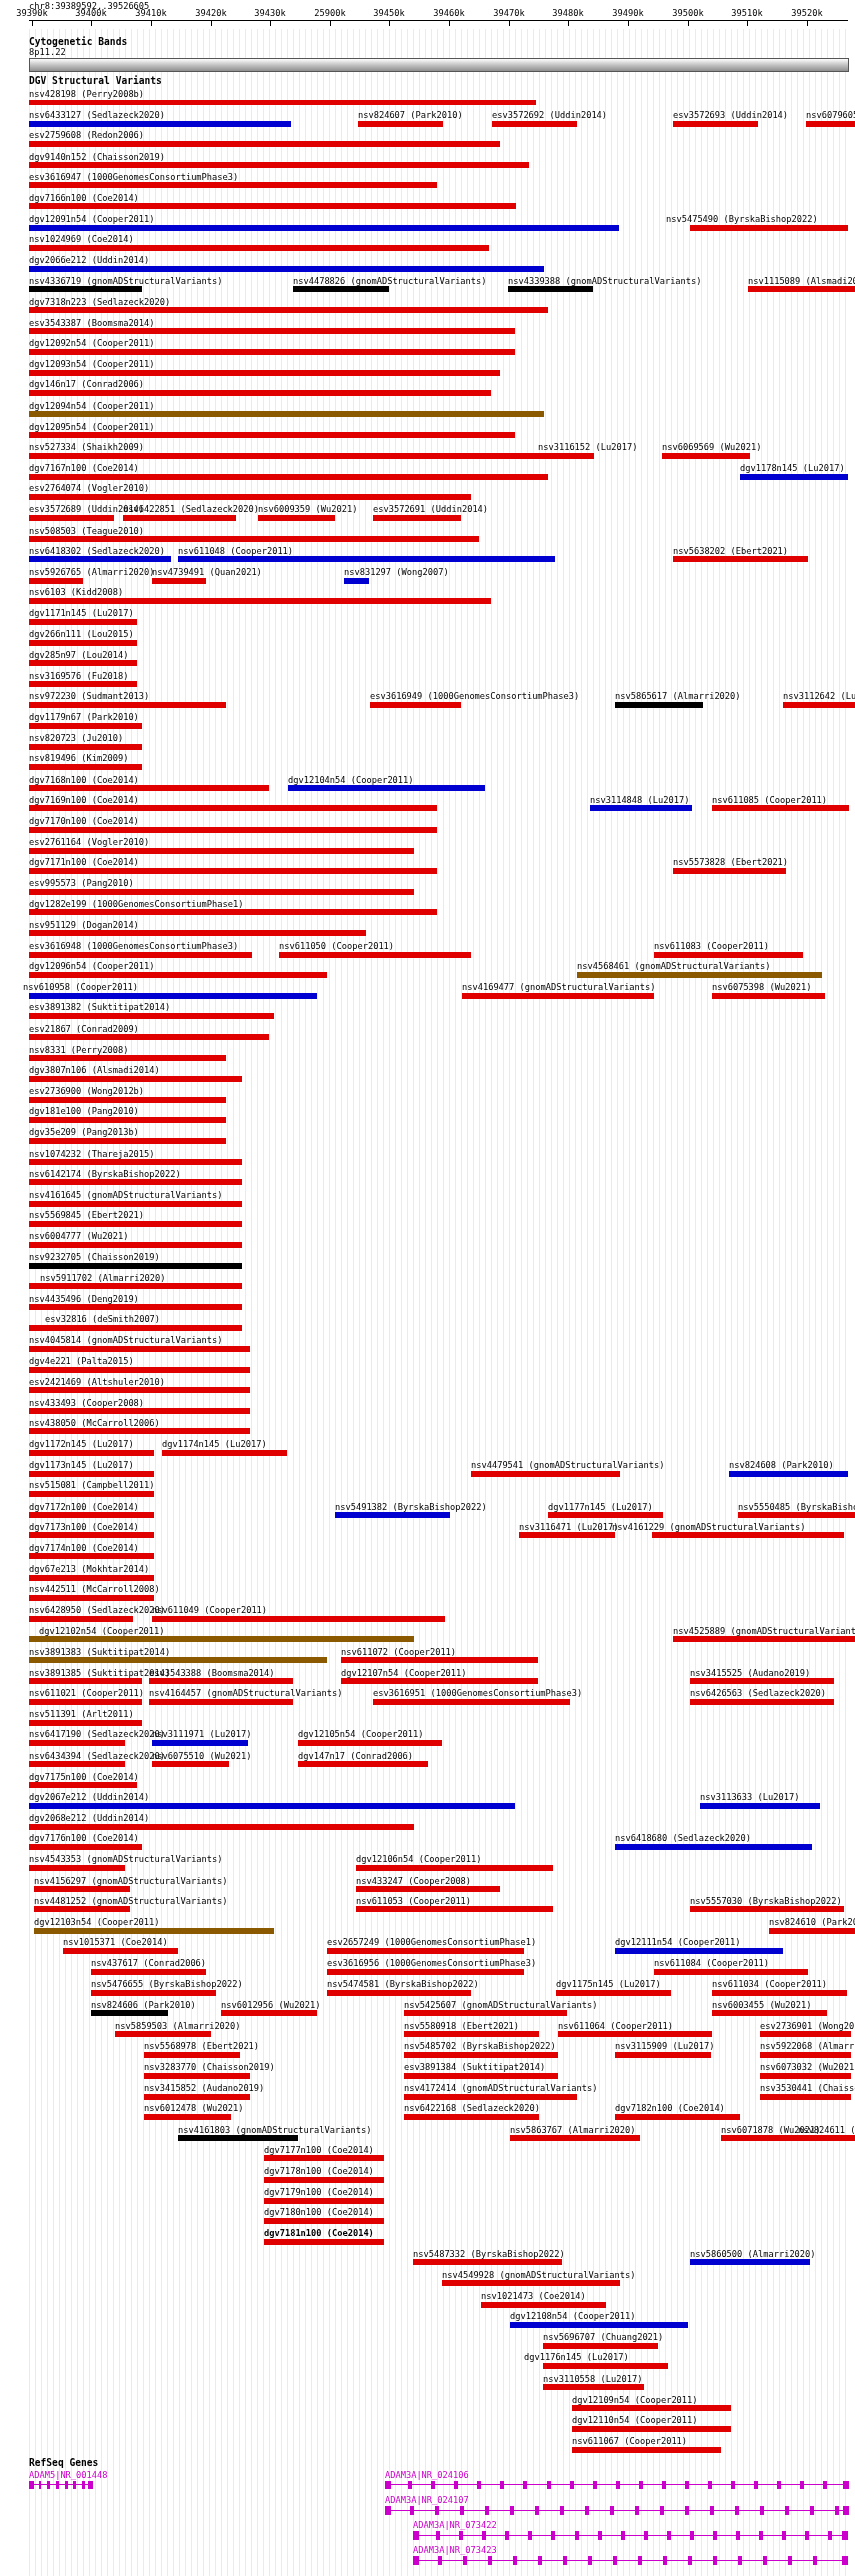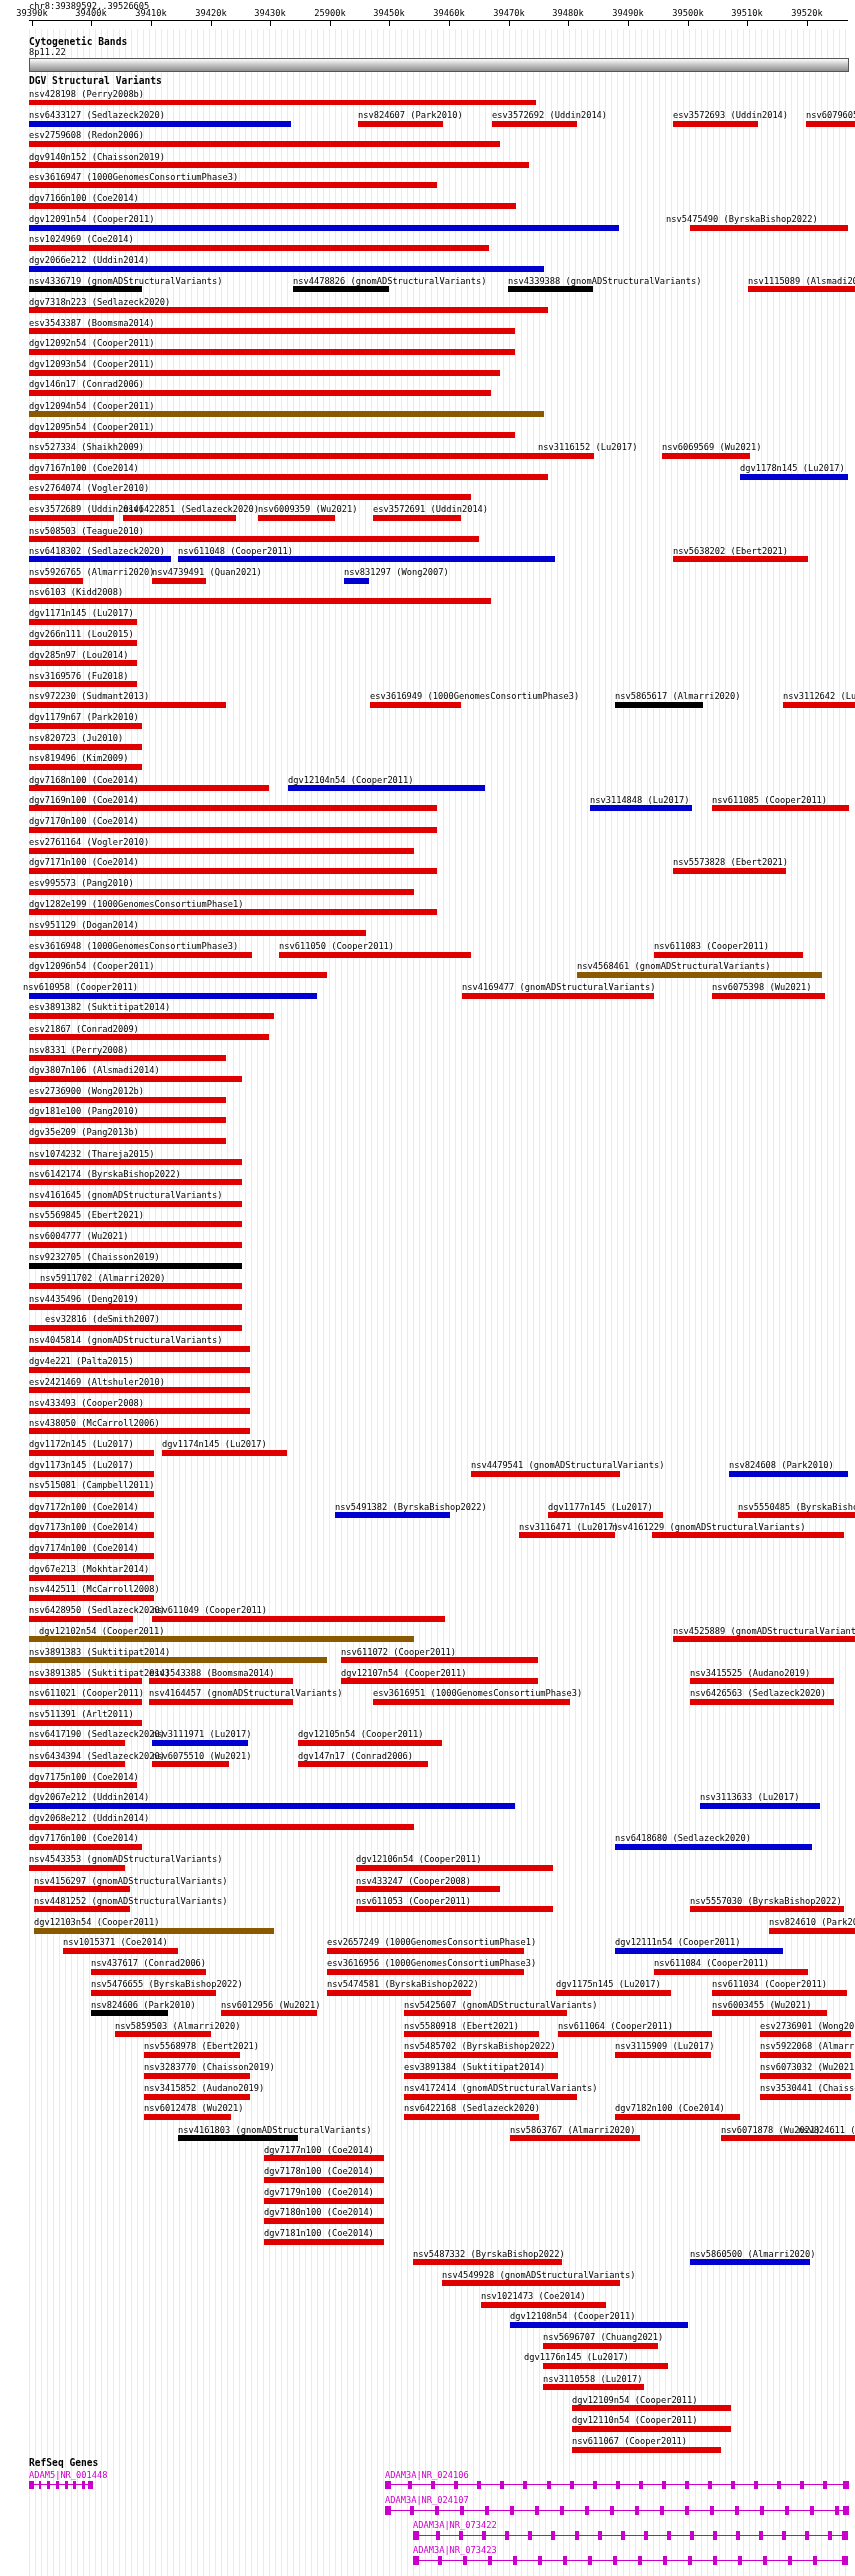--- a/index.html
+++ b/index.html
@@ -432,21 +432,21 @@
       <span class="f-label" style="left: 798px; top: 2036px;">nsv824611 (Park2010)</span>
       <div class="f-bar" style="left: 798px; top: 2045px; width: 58px; background: rgb(224, 0, 0);"></div>
       <span class="f-label" style="left: 264px; top: 2056px;">dgv7177n100 (Coe2014)</span>
       <div class="f-bar" style="left: 264px; top: 2065px; width: 120px; background: rgb(224, 0, 0);"></div>
       <span class="f-label" style="left: 264px; top: 2077px;">dgv7178n100 (Coe2014)</span>
       <div class="f-bar" style="left: 264px; top: 2087px; width: 120px; background: rgb(224, 0, 0);"></div>
       <span class="f-label" style="left: 264px; top: 2098px;">dgv7179n100 (Coe2014)</span>
       <div class="f-bar" style="left: 264px; top: 2108px; width: 120px; background: rgb(224, 0, 0);"></div>
       <span class="f-label" style="left: 264px; top: 2118px;">dgv7180n100 (Coe2014)</span>
       <div class="f-bar" style="left: 264px; top: 2128px; width: 120px; background: rgb(224, 0, 0);"></div>
-      <span class="f-label" style="left: 264px; top: 2139px;">dgv7181n100 (Coe2014)</span>
+      <span class="f-label" style="left: 264px; top: 2139px; font-weight: bold;">dgv7181n100 (Coe2014)</span>
       <div class="f-bar" style="left: 264px; top: 2149px; width: 120px; background: rgb(224, 0, 0);"></div>
       <span class="f-label" style="left: 413px; top: 2160px;">nsv5487332 (ByrskaBishop2022)</span>
       <div class="f-bar" style="left: 413px; top: 2169px; width: 149px; background: rgb(224, 0, 0);"></div>
       <span class="f-label" style="left: 690px; top: 2160px;">nsv5860500 (Almarri2020)</span>
       <div class="f-bar" style="left: 690px; top: 2169px; width: 120px; background: rgb(0, 0, 208);"></div>
       <span class="f-label" style="left: 442px; top: 2181px;">nsv4549928 (gnomADStructuralVariants)</span>
       <div class="f-bar" style="left: 442px; top: 2190px; width: 178px; background: rgb(224, 0, 0);"></div>
       <span class="f-label" style="left: 481px; top: 2202px;">nsv1021473 (Coe2014)</span>
       <div class="f-bar" style="left: 481px; top: 2212px; width: 125px; background: rgb(224, 0, 0);"></div>
       <span class="f-label" style="left: 510px; top: 2222px;">dgv12108n54 (Cooper2011)</span>

